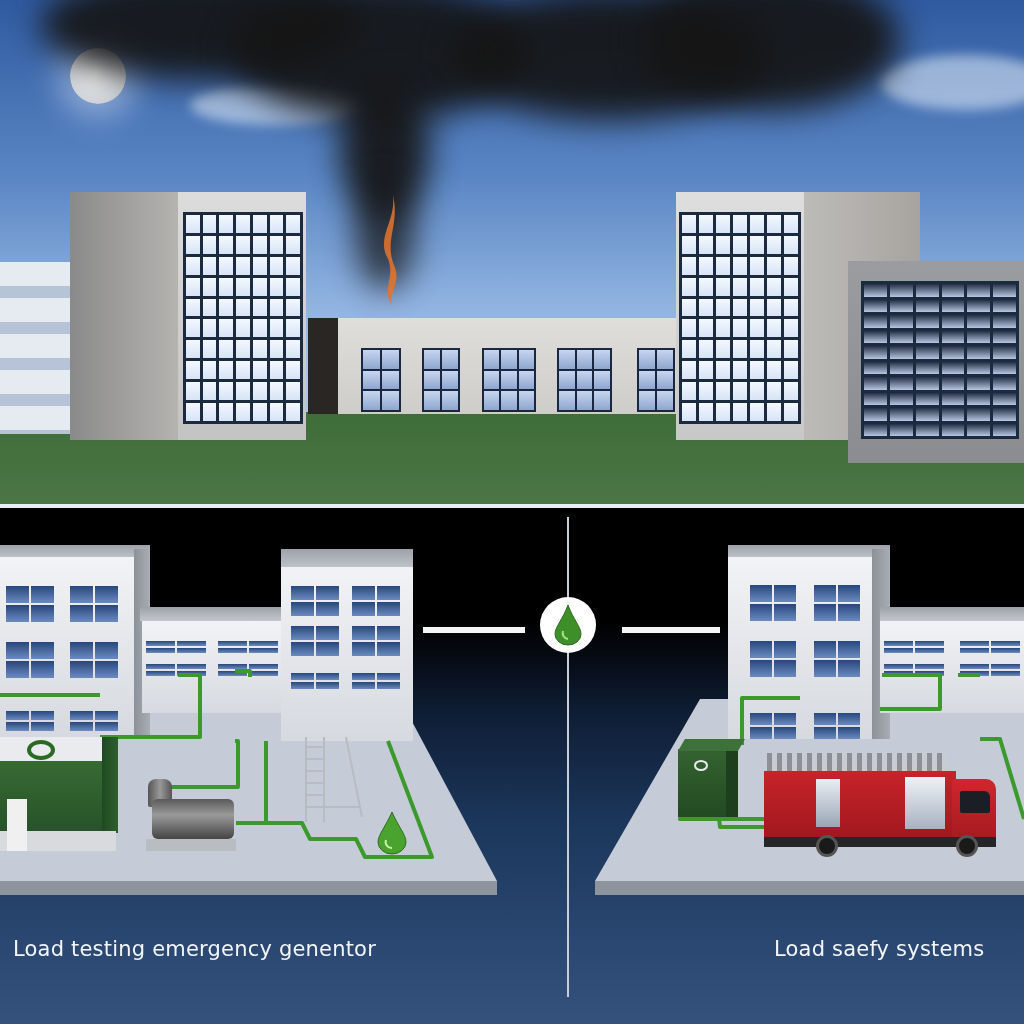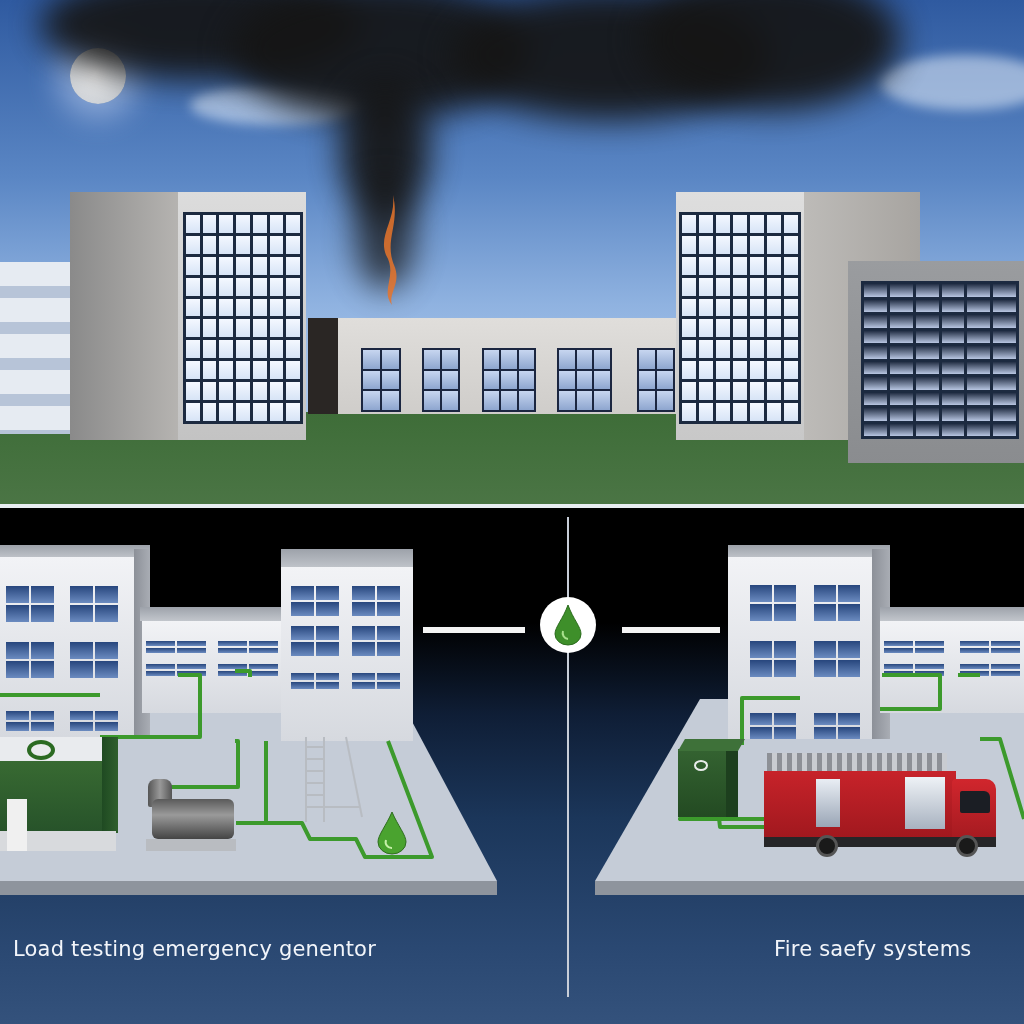--- a/index.html
+++ b/index.html
@@ -594,15 +594,15 @@
       <div class="abs" style="left:767px;top:244px;width:180px;height:20px;background:repeating-linear-gradient(90deg,#8d9096 0 5px,#c9ccd1 5px 10px);"></div>
       <div class="abs" style="left:764px;top:262px;width:192px;height:68px;background:linear-gradient(#c7232a,#a0181e);"></div>
       <div class="abs" style="left:816px;top:270px;width:24px;height:48px;background:linear-gradient(#e9eef4,#9aa6b6);"></div>
       <div class="abs" style="left:905px;top:268px;width:40px;height:52px;background:linear-gradient(#eef2f6,#a8b2c0);"></div>
       <div class="abs" style="left:952px;top:270px;width:44px;height:62px;border-radius:4px 10px 2px 2px;background:linear-gradient(#d1262d,#a31a20);"></div>
       <div class="abs" style="left:960px;top:282px;width:30px;height:22px;background:#1b1e24;border-radius:2px 6px 2px 2px;"></div>
       <div class="abs" style="left:764px;top:328px;width:232px;height:10px;background:#262628;"></div>
       <div class="abs" style="left:816px;top:326px;width:22px;height:22px;border-radius:50%;background:#1a1a1a;border:3px solid #555;box-sizing:border-box;"></div>
       <div class="abs" style="left:956px;top:326px;width:22px;height:22px;border-radius:50%;background:#1a1a1a;border:3px solid #555;box-sizing:border-box;"></div>
     </div>
-    <div class="abs caption" style="left:774px;top:428px;">Fire saefy systems</div>
+    <div class="abs caption" style="left:774px;top:428px;">Load saefy systems</div>
   </div>
 </div>
 
 </body></html>

